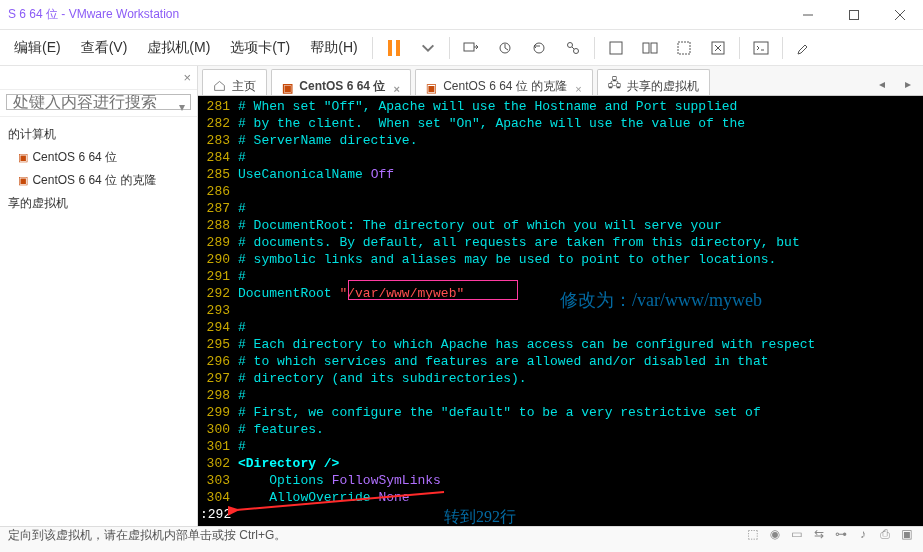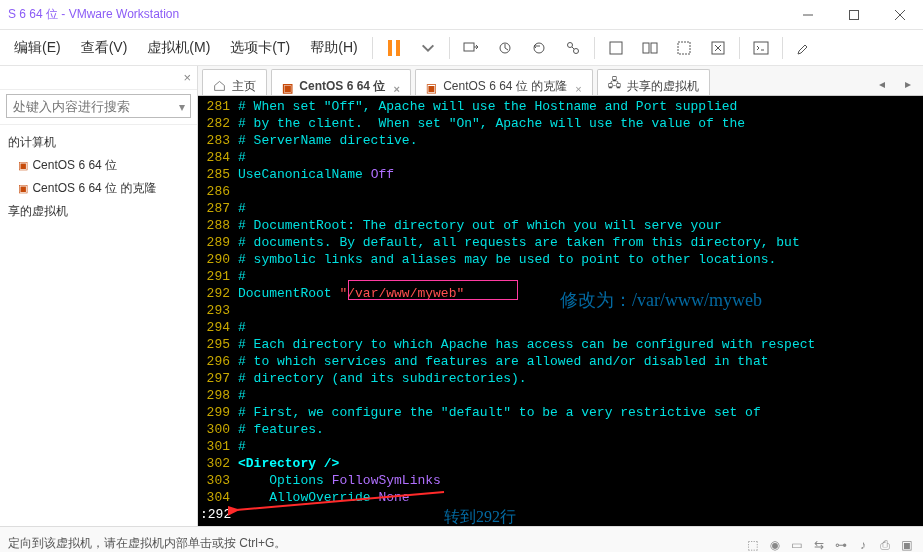--- a/index.html
+++ b/index.html
@@ -13,21 +13,21 @@
 .menubar .menu{padding:6px 8px;font-size:14px;color:#333}
 .menubar .sep{width:1px;height:22px;background:#ddd;margin:0 2px}
 .menubar .tbtn{width:30px;height:30px;display:flex;align-items:center;justify-content:center;color:#555}
 .menubar .tbtn svg{width:16px;height:16px}
 .menubar .tbtn.pause svg{width:14px;height:16px}
 .main{display:flex;height:calc(100% - 30px - 36px - 26px)}
 .sidebar{width:198px;border-right:1px solid #ddd;display:flex;flex-direction:column}
 .sidehead{height:24px;display:flex;align-items:center;justify-content:flex-end;padding-right:6px;border-bottom:1px solid #eee}
 .sidehead .x{color:#888;font-size:13px;cursor:pointer}
 .searchwrap{padding:4px 6px 6px 6px;border-bottom:1px solid #eee}
-.searchbox{width:100%;height:24px;border:1px solid #bbb;padding:0 24px 0 6px;font-size:13px;color:#333}
+.searchbox{width:100%;height:16px;border:1px solid #bbb;padding:0 24px 0 6px;font-size:16px;color:#333}
 .searchwrap{position:relative}
 .searchicon{position:absolute;right:12px;top:10px;color:#888}
 .tree{padding:6px 0 0 4px;font-size:12px}
 .tree .node{padding:3px 4px;display:flex;align-items:center;gap:4px}
 .tree .indent{padding-left:14px}
 .tree .vm-icon{color:#c74b0a;font-size:11px}
 .content{flex:1;display:flex;flex-direction:column;position:relative}
 .tabstrip{height:30px;display:flex;align-items:flex-end;padding:0 4px;border-bottom:1px solid #ccc;gap:4px;background:#f7f7f7}
 .tab{height:26px;border:1px solid #ccc;border-bottom:none;padding:0 10px;display:flex;align-items:flex-end;gap:6px;background:#fff;font-size:12px;color:#444;border-radius:2px 2px 0 0}
 .tab.active{font-weight:bold}
@@ -39,21 +39,21 @@
 .code{color:#00e0e0}
 .dir{color:#00e0e0}
 .kw{color:#b070ff}
 .off{color:#b070ff}
 .none{color:#b070ff}
 .str{color:#ff5050}
 .xml{color:#00ffff;font-weight:bold}
 .boxoutline{position:absolute;border:1px solid #ff3aa0;pointer-events:none}
 .annot{position:absolute;color:#0369a1;font-family:Liberation Serif, serif;pointer-events:none}
 .arrow{position:absolute;pointer-events:none}
-.statusbar{height:26px;border-top:1px solid #ddd;display:flex;align-items:flex-end;justify-content:space-between;padding:0 8px;font-size:12px;color:#555;background:#f9f9f9}
+.statusbar{height:26px;border-top:1px solid #ddd;display:flex;align-items:flex-start;justify-content:space-between;padding:0 8px;font-size:12px;color:#555;background:#f9f9f9}
 .statusicons{display:flex;gap:6px;color:#888}
 .statusicons span{width:16px;text-align:center}
 .cmdline{color:#fff;padding-left:2px}
 </style>
 </head>
 <body>
 
 <div class="titlebar">
   <span class="title">S 6 64 位 - VMware Workstation</span>
   <div class="winctrl">

